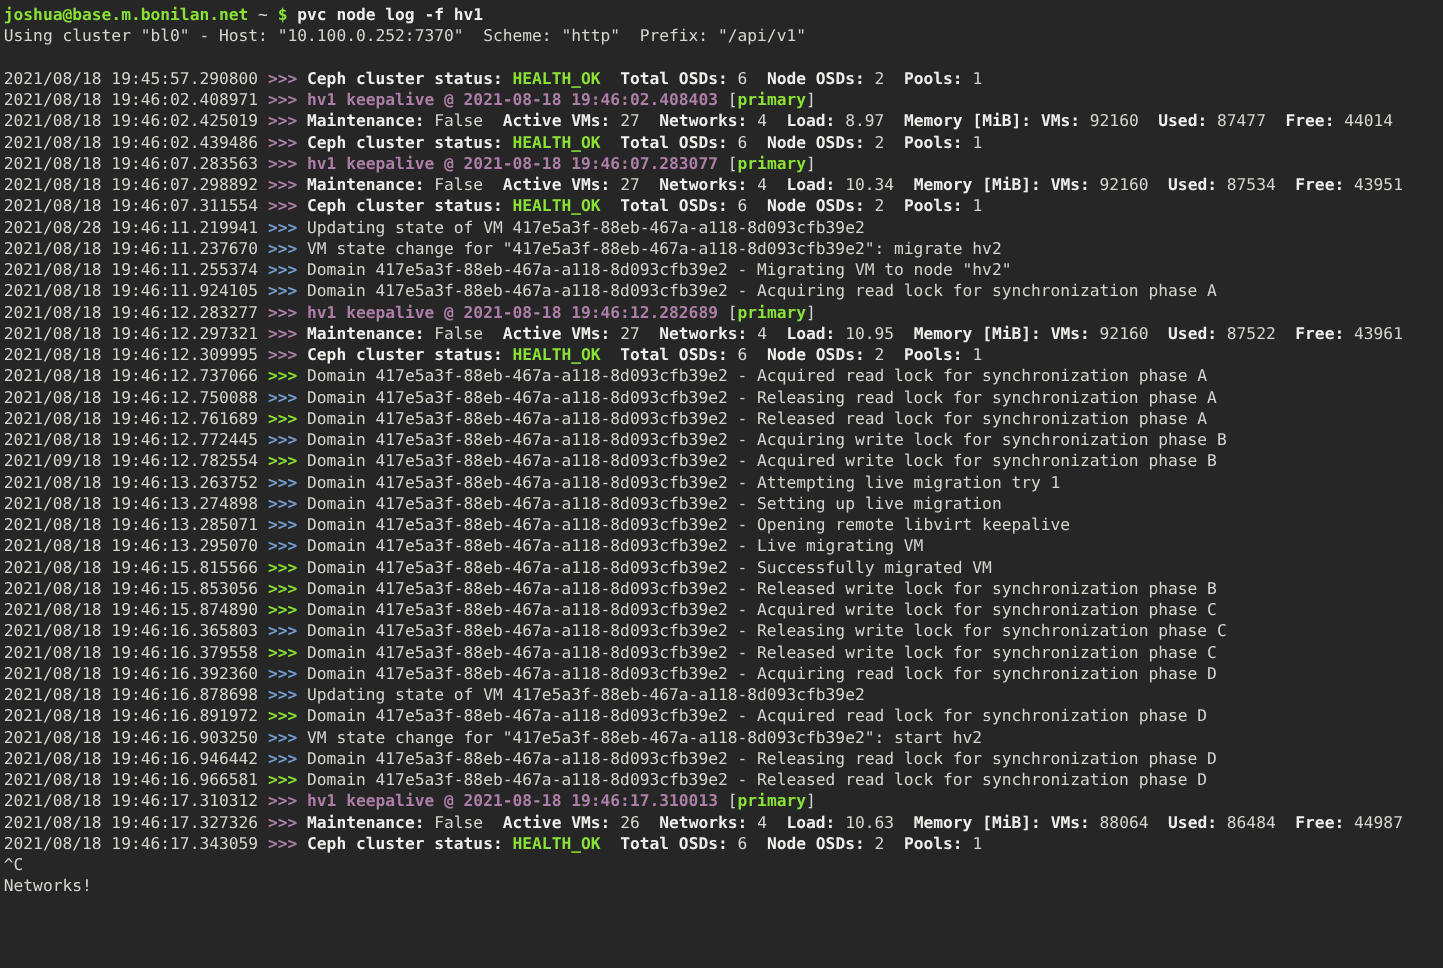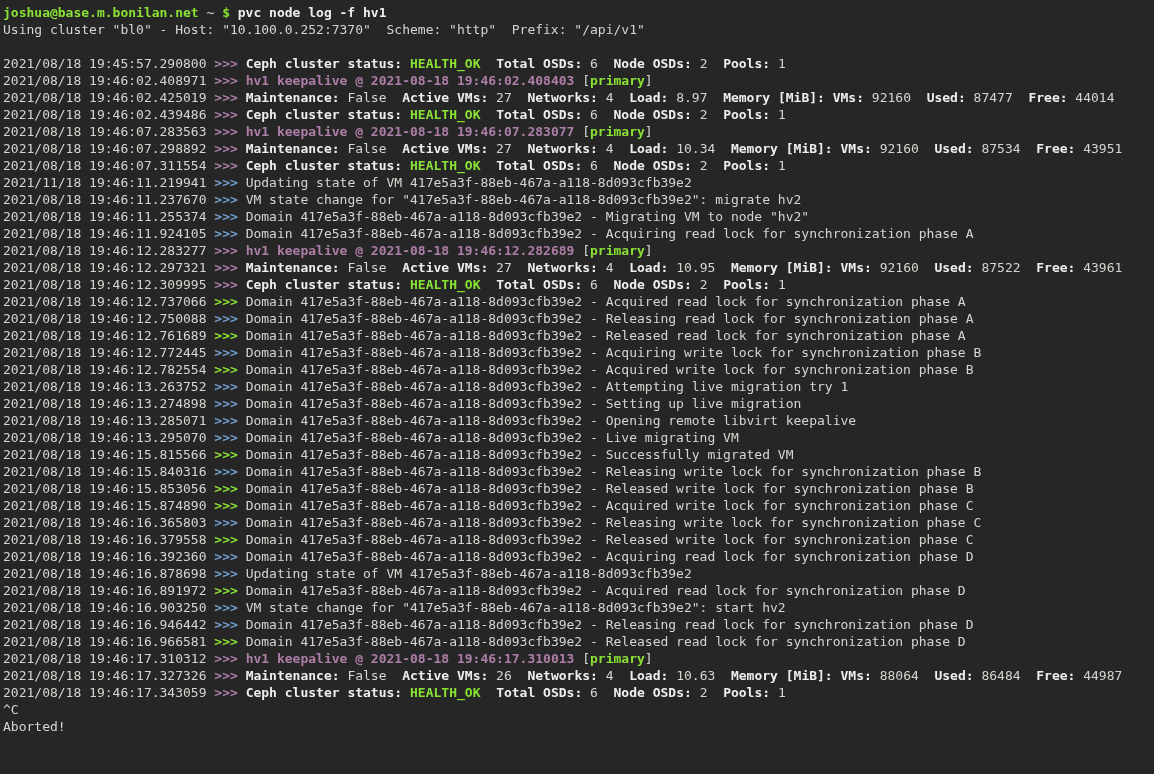--- a/index.html
+++ b/index.html
@@ -30,47 +30,46 @@
   <div class="line fg">Using cluster "bl0" - Host: "10.100.0.252:7370"  Scheme: "http"  Prefix: "/api/v1"</div>
   <div class="blank"></div>
   <div id="log">
       <div class="line"><span class="fg">2021/08/18 19:45:57.290800 </span><span class="marker tick">&gt;&gt;&gt; </span><span class="b">Ceph cluster status:</span><span class="fg"> </span><span class="g">HEALTH_OK</span><span class="fg">  </span><span class="b">Total OSDs:</span><span class="fg"> 6  </span><span class="b">Node OSDs:</span><span class="fg"> 2  </span><span class="b">Pools:</span><span class="fg"> 1</span></div>
       <div class="line"><span class="fg">2021/08/18 19:46:02.408971 </span><span class="marker tick">&gt;&gt;&gt; </span><span class="p">hv1 keepalive @ 2021-08-18 19:46:02.408403</span><span class="fg"> [</span><span class="g">primary</span><span class="fg">]</span></div>
       <div class="line"><span class="fg">2021/08/18 19:46:02.425019 </span><span class="marker tick">&gt;&gt;&gt; </span><span class="b">Maintenance:</span><span class="fg"> False  </span><span class="b">Active VMs:</span><span class="fg"> 27  </span><span class="b">Networks:</span><span class="fg"> 4  </span><span class="b">Load:</span><span class="fg"> 8.97  </span><span class="b">Memory [MiB]:</span><span class="fg"> </span><span class="b">VMs:</span><span class="fg"> 92160  </span><span class="b">Used:</span><span class="fg"> 87477  </span><span class="b">Free:</span><span class="fg"> 44014</span></div>
       <div class="line"><span class="fg">2021/08/18 19:46:02.439486 </span><span class="marker tick">&gt;&gt;&gt; </span><span class="b">Ceph cluster status:</span><span class="fg"> </span><span class="g">HEALTH_OK</span><span class="fg">  </span><span class="b">Total OSDs:</span><span class="fg"> 6  </span><span class="b">Node OSDs:</span><span class="fg"> 2  </span><span class="b">Pools:</span><span class="fg"> 1</span></div>
       <div class="line"><span class="fg">2021/08/18 19:46:07.283563 </span><span class="marker tick">&gt;&gt;&gt; </span><span class="p">hv1 keepalive @ 2021-08-18 19:46:07.283077</span><span class="fg"> [</span><span class="g">primary</span><span class="fg">]</span></div>
       <div class="line"><span class="fg">2021/08/18 19:46:07.298892 </span><span class="marker tick">&gt;&gt;&gt; </span><span class="b">Maintenance:</span><span class="fg"> False  </span><span class="b">Active VMs:</span><span class="fg"> 27  </span><span class="b">Networks:</span><span class="fg"> 4  </span><span class="b">Load:</span><span class="fg"> 10.34  </span><span class="b">Memory [MiB]:</span><span class="fg"> </span><span class="b">VMs:</span><span class="fg"> 92160  </span><span class="b">Used:</span><span class="fg"> 87534  </span><span class="b">Free:</span><span class="fg"> 43951</span></div>
       <div class="line"><span class="fg">2021/08/18 19:46:07.311554 </span><span class="marker tick">&gt;&gt;&gt; </span><span class="b">Ceph cluster status:</span><span class="fg"> </span><span class="g">HEALTH_OK</span><span class="fg">  </span><span class="b">Total OSDs:</span><span class="fg"> 6  </span><span class="b">Node OSDs:</span><span class="fg"> 2  </span><span class="b">Pools:</span><span class="fg"> 1</span></div>
-      <div class="line"><span class="fg">2021/11/18 19:46:11.219941 </span><span class="marker info">&gt;&gt;&gt; </span><span class="fg">Updating state of VM 417e5a3f-88eb-467a-a118-8d093cfb39e2</span></div>
+      <div class="line"><span class="fg">2021/08/28 19:46:11.219941 </span><span class="marker info">&gt;&gt;&gt; </span><span class="fg">Updating state of VM 417e5a3f-88eb-467a-a118-8d093cfb39e2</span></div>
       <div class="line"><span class="fg">2021/08/18 19:46:11.237670 </span><span class="marker info">&gt;&gt;&gt; </span><span class="fg">VM state change for "417e5a3f-88eb-467a-a118-8d093cfb39e2": migrate hv2</span></div>
       <div class="line"><span class="fg">2021/08/18 19:46:11.255374 </span><span class="marker info">&gt;&gt;&gt; </span><span class="fg">Domain 417e5a3f-88eb-467a-a118-8d093cfb39e2 - Migrating VM to node "hv2"</span></div>
       <div class="line"><span class="fg">2021/08/18 19:46:11.924105 </span><span class="marker info">&gt;&gt;&gt; </span><span class="fg">Domain 417e5a3f-88eb-467a-a118-8d093cfb39e2 - Acquiring read lock for synchronization phase A</span></div>
       <div class="line"><span class="fg">2021/08/18 19:46:12.283277 </span><span class="marker tick">&gt;&gt;&gt; </span><span class="p">hv1 keepalive @ 2021-08-18 19:46:12.282689</span><span class="fg"> [</span><span class="g">primary</span><span class="fg">]</span></div>
       <div class="line"><span class="fg">2021/08/18 19:46:12.297321 </span><span class="marker tick">&gt;&gt;&gt; </span><span class="b">Maintenance:</span><span class="fg"> False  </span><span class="b">Active VMs:</span><span class="fg"> 27  </span><span class="b">Networks:</span><span class="fg"> 4  </span><span class="b">Load:</span><span class="fg"> 10.95  </span><span class="b">Memory [MiB]:</span><span class="fg"> </span><span class="b">VMs:</span><span class="fg"> 92160  </span><span class="b">Used:</span><span class="fg"> 87522  </span><span class="b">Free:</span><span class="fg"> 43961</span></div>
       <div class="line"><span class="fg">2021/08/18 19:46:12.309995 </span><span class="marker tick">&gt;&gt;&gt; </span><span class="b">Ceph cluster status:</span><span class="fg"> </span><span class="g">HEALTH_OK</span><span class="fg">  </span><span class="b">Total OSDs:</span><span class="fg"> 6  </span><span class="b">Node OSDs:</span><span class="fg"> 2  </span><span class="b">Pools:</span><span class="fg"> 1</span></div>
       <div class="line"><span class="fg">2021/08/18 19:46:12.737066 </span><span class="marker ok">&gt;&gt;&gt; </span><span class="fg">Domain 417e5a3f-88eb-467a-a118-8d093cfb39e2 - Acquired read lock for synchronization phase A</span></div>
       <div class="line"><span class="fg">2021/08/18 19:46:12.750088 </span><span class="marker info">&gt;&gt;&gt; </span><span class="fg">Domain 417e5a3f-88eb-467a-a118-8d093cfb39e2 - Releasing read lock for synchronization phase A</span></div>
       <div class="line"><span class="fg">2021/08/18 19:46:12.761689 </span><span class="marker ok">&gt;&gt;&gt; </span><span class="fg">Domain 417e5a3f-88eb-467a-a118-8d093cfb39e2 - Released read lock for synchronization phase A</span></div>
       <div class="line"><span class="fg">2021/08/18 19:46:12.772445 </span><span class="marker info">&gt;&gt;&gt; </span><span class="fg">Domain 417e5a3f-88eb-467a-a118-8d093cfb39e2 - Acquiring write lock for synchronization phase B</span></div>
-      <div class="line"><span class="fg">2021/08/18 19:46:12.782554 </span><span class="marker ok">&gt;&gt;&gt; </span><span class="fg">Domain 417e5a3f-88eb-467a-a118-8d093cfb39e2 - Acquired write lock for synchronization phase B</span></div>
+      <div class="line"><span class="fg">2021/09/18 19:46:12.782554 </span><span class="marker ok">&gt;&gt;&gt; </span><span class="fg">Domain 417e5a3f-88eb-467a-a118-8d093cfb39e2 - Acquired write lock for synchronization phase B</span></div>
       <div class="line"><span class="fg">2021/08/18 19:46:13.263752 </span><span class="marker info">&gt;&gt;&gt; </span><span class="fg">Domain 417e5a3f-88eb-467a-a118-8d093cfb39e2 - Attempting live migration try 1</span></div>
       <div class="line"><span class="fg">2021/08/18 19:46:13.274898 </span><span class="marker info">&gt;&gt;&gt; </span><span class="fg">Domain 417e5a3f-88eb-467a-a118-8d093cfb39e2 - Setting up live migration</span></div>
       <div class="line"><span class="fg">2021/08/18 19:46:13.285071 </span><span class="marker info">&gt;&gt;&gt; </span><span class="fg">Domain 417e5a3f-88eb-467a-a118-8d093cfb39e2 - Opening remote libvirt keepalive</span></div>
       <div class="line"><span class="fg">2021/08/18 19:46:13.295070 </span><span class="marker info">&gt;&gt;&gt; </span><span class="fg">Domain 417e5a3f-88eb-467a-a118-8d093cfb39e2 - Live migrating VM</span></div>
       <div class="line"><span class="fg">2021/08/18 19:46:15.815566 </span><span class="marker ok">&gt;&gt;&gt; </span><span class="fg">Domain 417e5a3f-88eb-467a-a118-8d093cfb39e2 - Successfully migrated VM</span></div>
-      <div class="line"><span class="fg">2021/08/18 19:46:15.840316 </span><span class="marker info">&gt;&gt;&gt; </span><span class="fg">Domain 417e5a3f-88eb-467a-a118-8d093cfb39e2 - Releasing write lock for synchronization phase B</span></div>
       <div class="line"><span class="fg">2021/08/18 19:46:15.853056 </span><span class="marker ok">&gt;&gt;&gt; </span><span class="fg">Domain 417e5a3f-88eb-467a-a118-8d093cfb39e2 - Released write lock for synchronization phase B</span></div>
       <div class="line"><span class="fg">2021/08/18 19:46:15.874890 </span><span class="marker ok">&gt;&gt;&gt; </span><span class="fg">Domain 417e5a3f-88eb-467a-a118-8d093cfb39e2 - Acquired write lock for synchronization phase C</span></div>
       <div class="line"><span class="fg">2021/08/18 19:46:16.365803 </span><span class="marker info">&gt;&gt;&gt; </span><span class="fg">Domain 417e5a3f-88eb-467a-a118-8d093cfb39e2 - Releasing write lock for synchronization phase C</span></div>
       <div class="line"><span class="fg">2021/08/18 19:46:16.379558 </span><span class="marker ok">&gt;&gt;&gt; </span><span class="fg">Domain 417e5a3f-88eb-467a-a118-8d093cfb39e2 - Released write lock for synchronization phase C</span></div>
       <div class="line"><span class="fg">2021/08/18 19:46:16.392360 </span><span class="marker info">&gt;&gt;&gt; </span><span class="fg">Domain 417e5a3f-88eb-467a-a118-8d093cfb39e2 - Acquiring read lock for synchronization phase D</span></div>
       <div class="line"><span class="fg">2021/08/18 19:46:16.878698 </span><span class="marker info">&gt;&gt;&gt; </span><span class="fg">Updating state of VM 417e5a3f-88eb-467a-a118-8d093cfb39e2</span></div>
       <div class="line"><span class="fg">2021/08/18 19:46:16.891972 </span><span class="marker ok">&gt;&gt;&gt; </span><span class="fg">Domain 417e5a3f-88eb-467a-a118-8d093cfb39e2 - Acquired read lock for synchronization phase D</span></div>
       <div class="line"><span class="fg">2021/08/18 19:46:16.903250 </span><span class="marker info">&gt;&gt;&gt; </span><span class="fg">VM state change for "417e5a3f-88eb-467a-a118-8d093cfb39e2": start hv2</span></div>
       <div class="line"><span class="fg">2021/08/18 19:46:16.946442 </span><span class="marker info">&gt;&gt;&gt; </span><span class="fg">Domain 417e5a3f-88eb-467a-a118-8d093cfb39e2 - Releasing read lock for synchronization phase D</span></div>
       <div class="line"><span class="fg">2021/08/18 19:46:16.966581 </span><span class="marker ok">&gt;&gt;&gt; </span><span class="fg">Domain 417e5a3f-88eb-467a-a118-8d093cfb39e2 - Released read lock for synchronization phase D</span></div>
       <div class="line"><span class="fg">2021/08/18 19:46:17.310312 </span><span class="marker tick">&gt;&gt;&gt; </span><span class="p">hv1 keepalive @ 2021-08-18 19:46:17.310013</span><span class="fg"> [</span><span class="g">primary</span><span class="fg">]</span></div>
       <div class="line"><span class="fg">2021/08/18 19:46:17.327326 </span><span class="marker tick">&gt;&gt;&gt; </span><span class="b">Maintenance:</span><span class="fg"> False  </span><span class="b">Active VMs:</span><span class="fg"> 26  </span><span class="b">Networks:</span><span class="fg"> 4  </span><span class="b">Load:</span><span class="fg"> 10.63  </span><span class="b">Memory [MiB]:</span><span class="fg"> </span><span class="b">VMs:</span><span class="fg"> 88064  </span><span class="b">Used:</span><span class="fg"> 86484  </span><span class="b">Free:</span><span class="fg"> 44987</span></div>
       <div class="line"><span class="fg">2021/08/18 19:46:17.343059 </span><span class="marker tick">&gt;&gt;&gt; </span><span class="b">Ceph cluster status:</span><span class="fg"> </span><span class="g">HEALTH_OK</span><span class="fg">  </span><span class="b">Total OSDs:</span><span class="fg"> 6  </span><span class="b">Node OSDs:</span><span class="fg"> 2  </span><span class="b">Pools:</span><span class="fg"> 1</span></div>
     </div>
   <div class="line fg">^C</div>
-  <div class="line fg">Aborted!</div>
+  <div class="line fg">Networks!</div>
 </div>
 
 </body></html>

